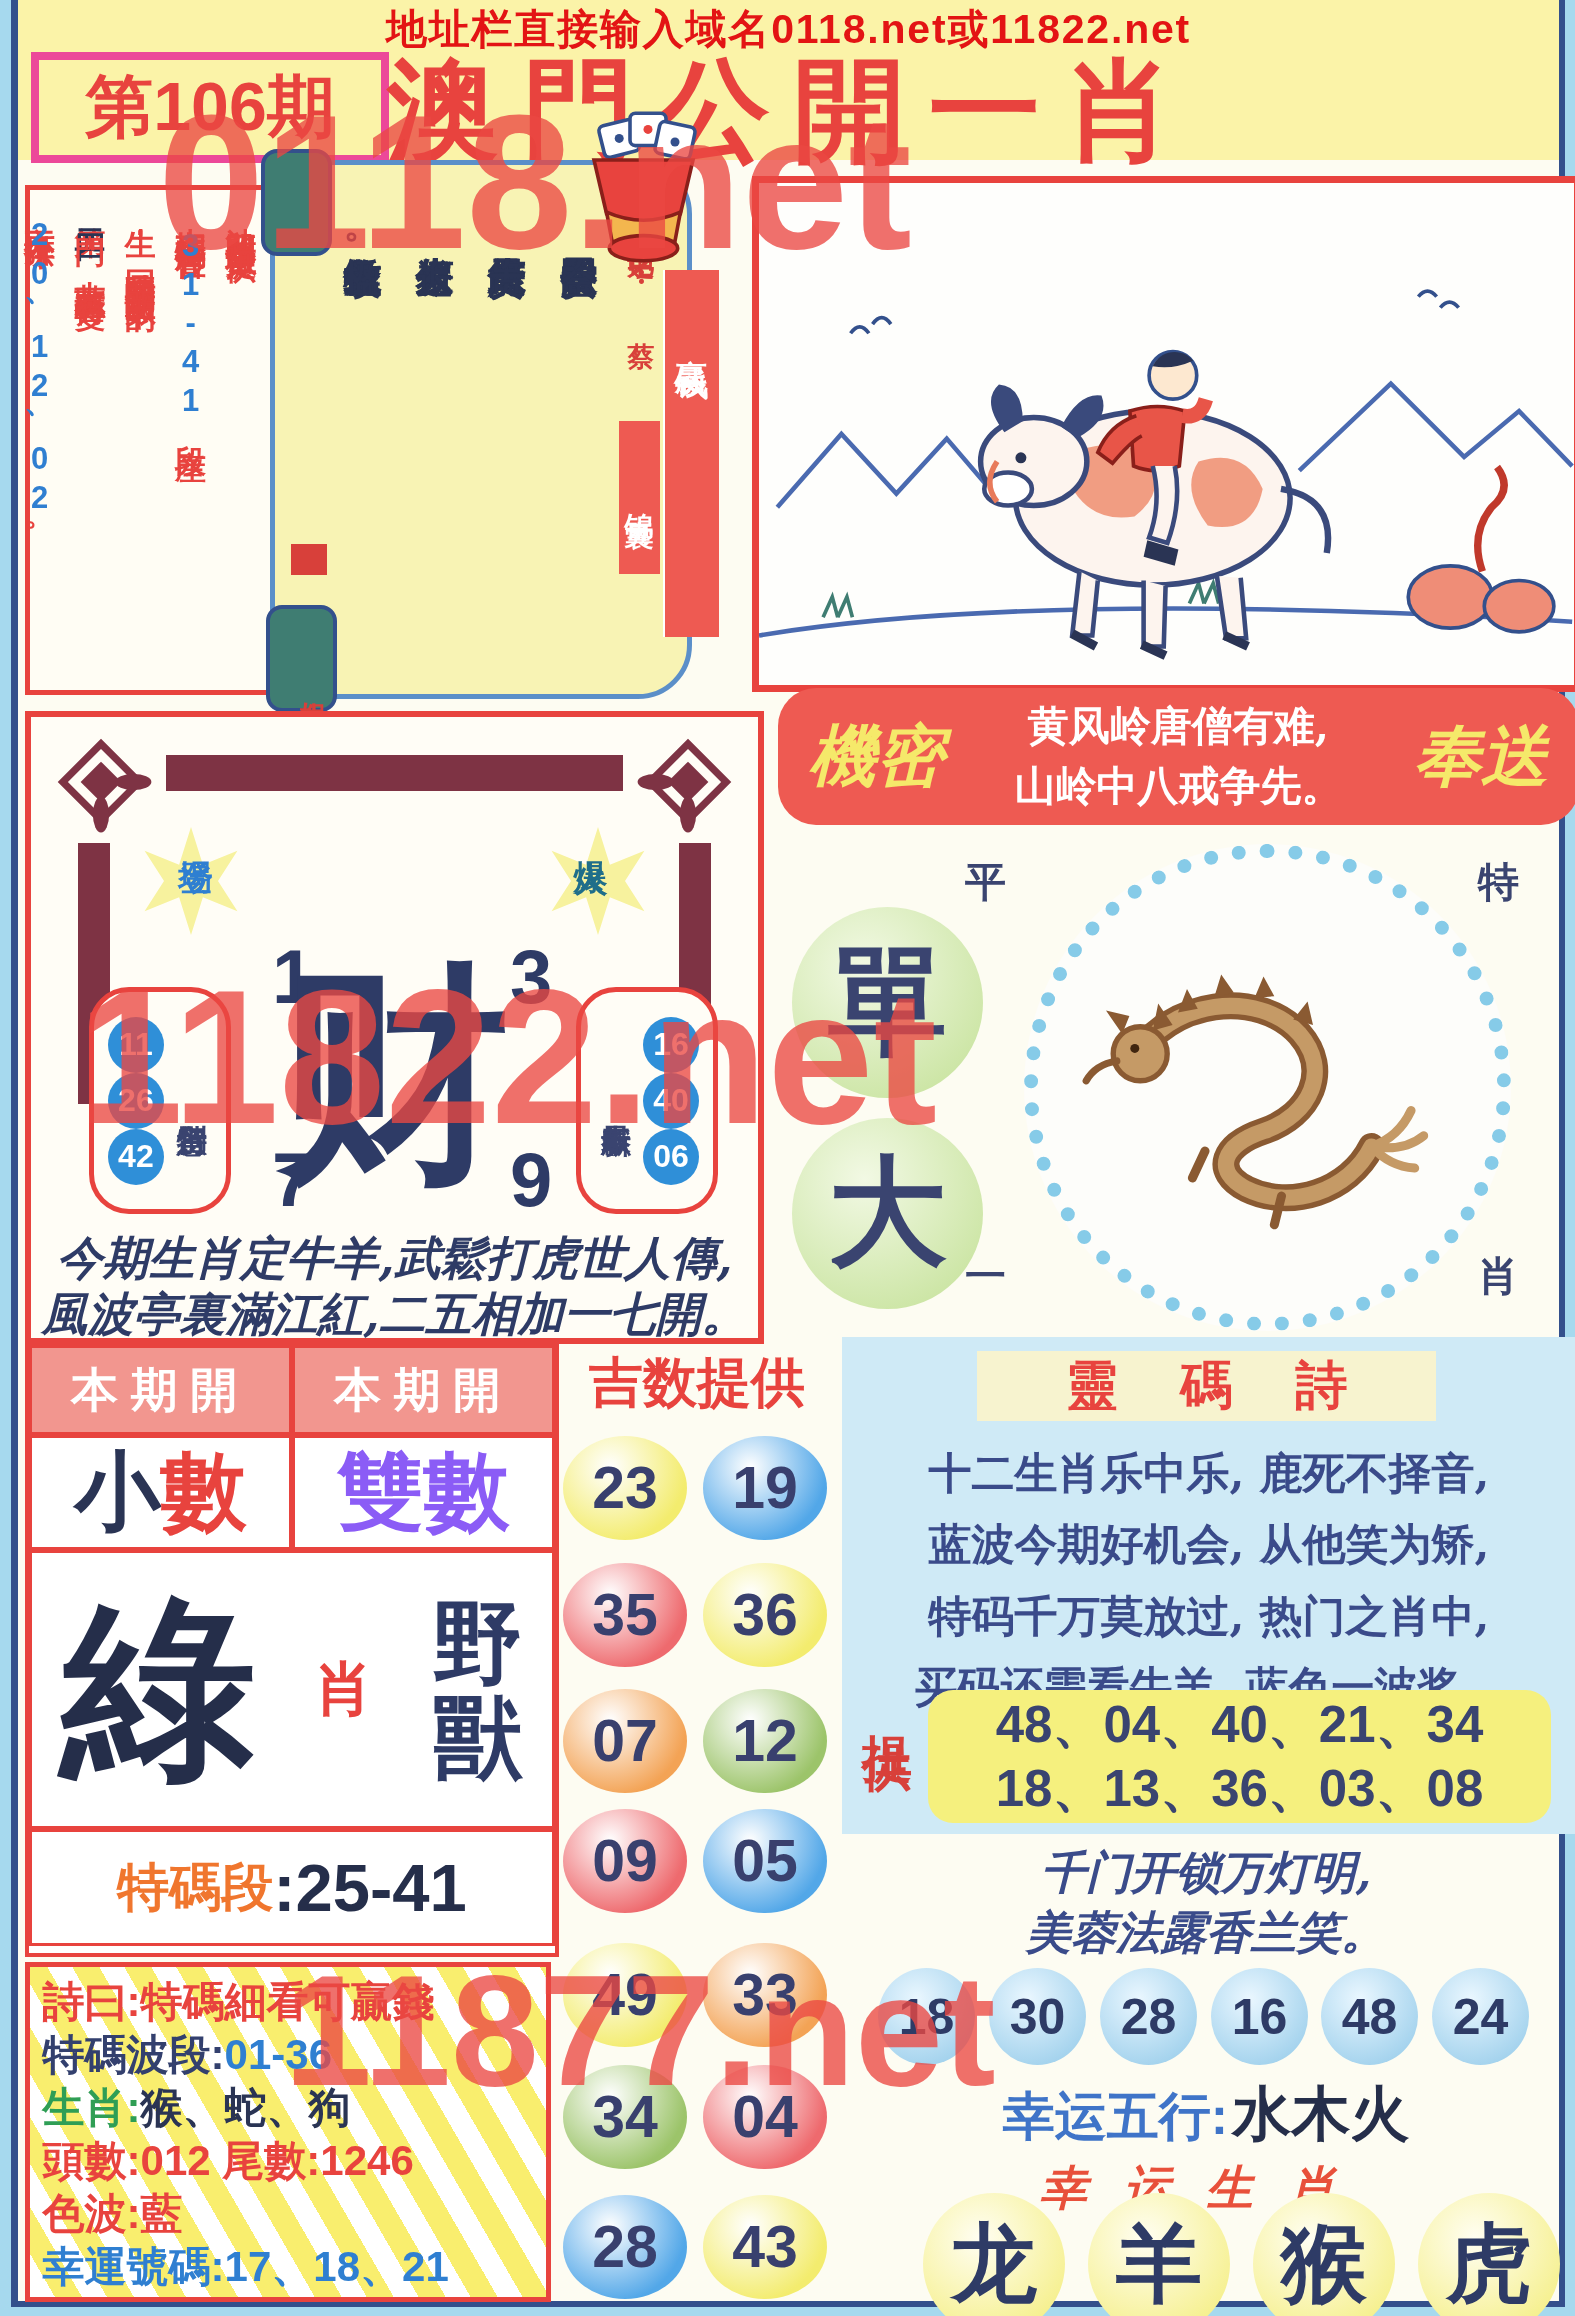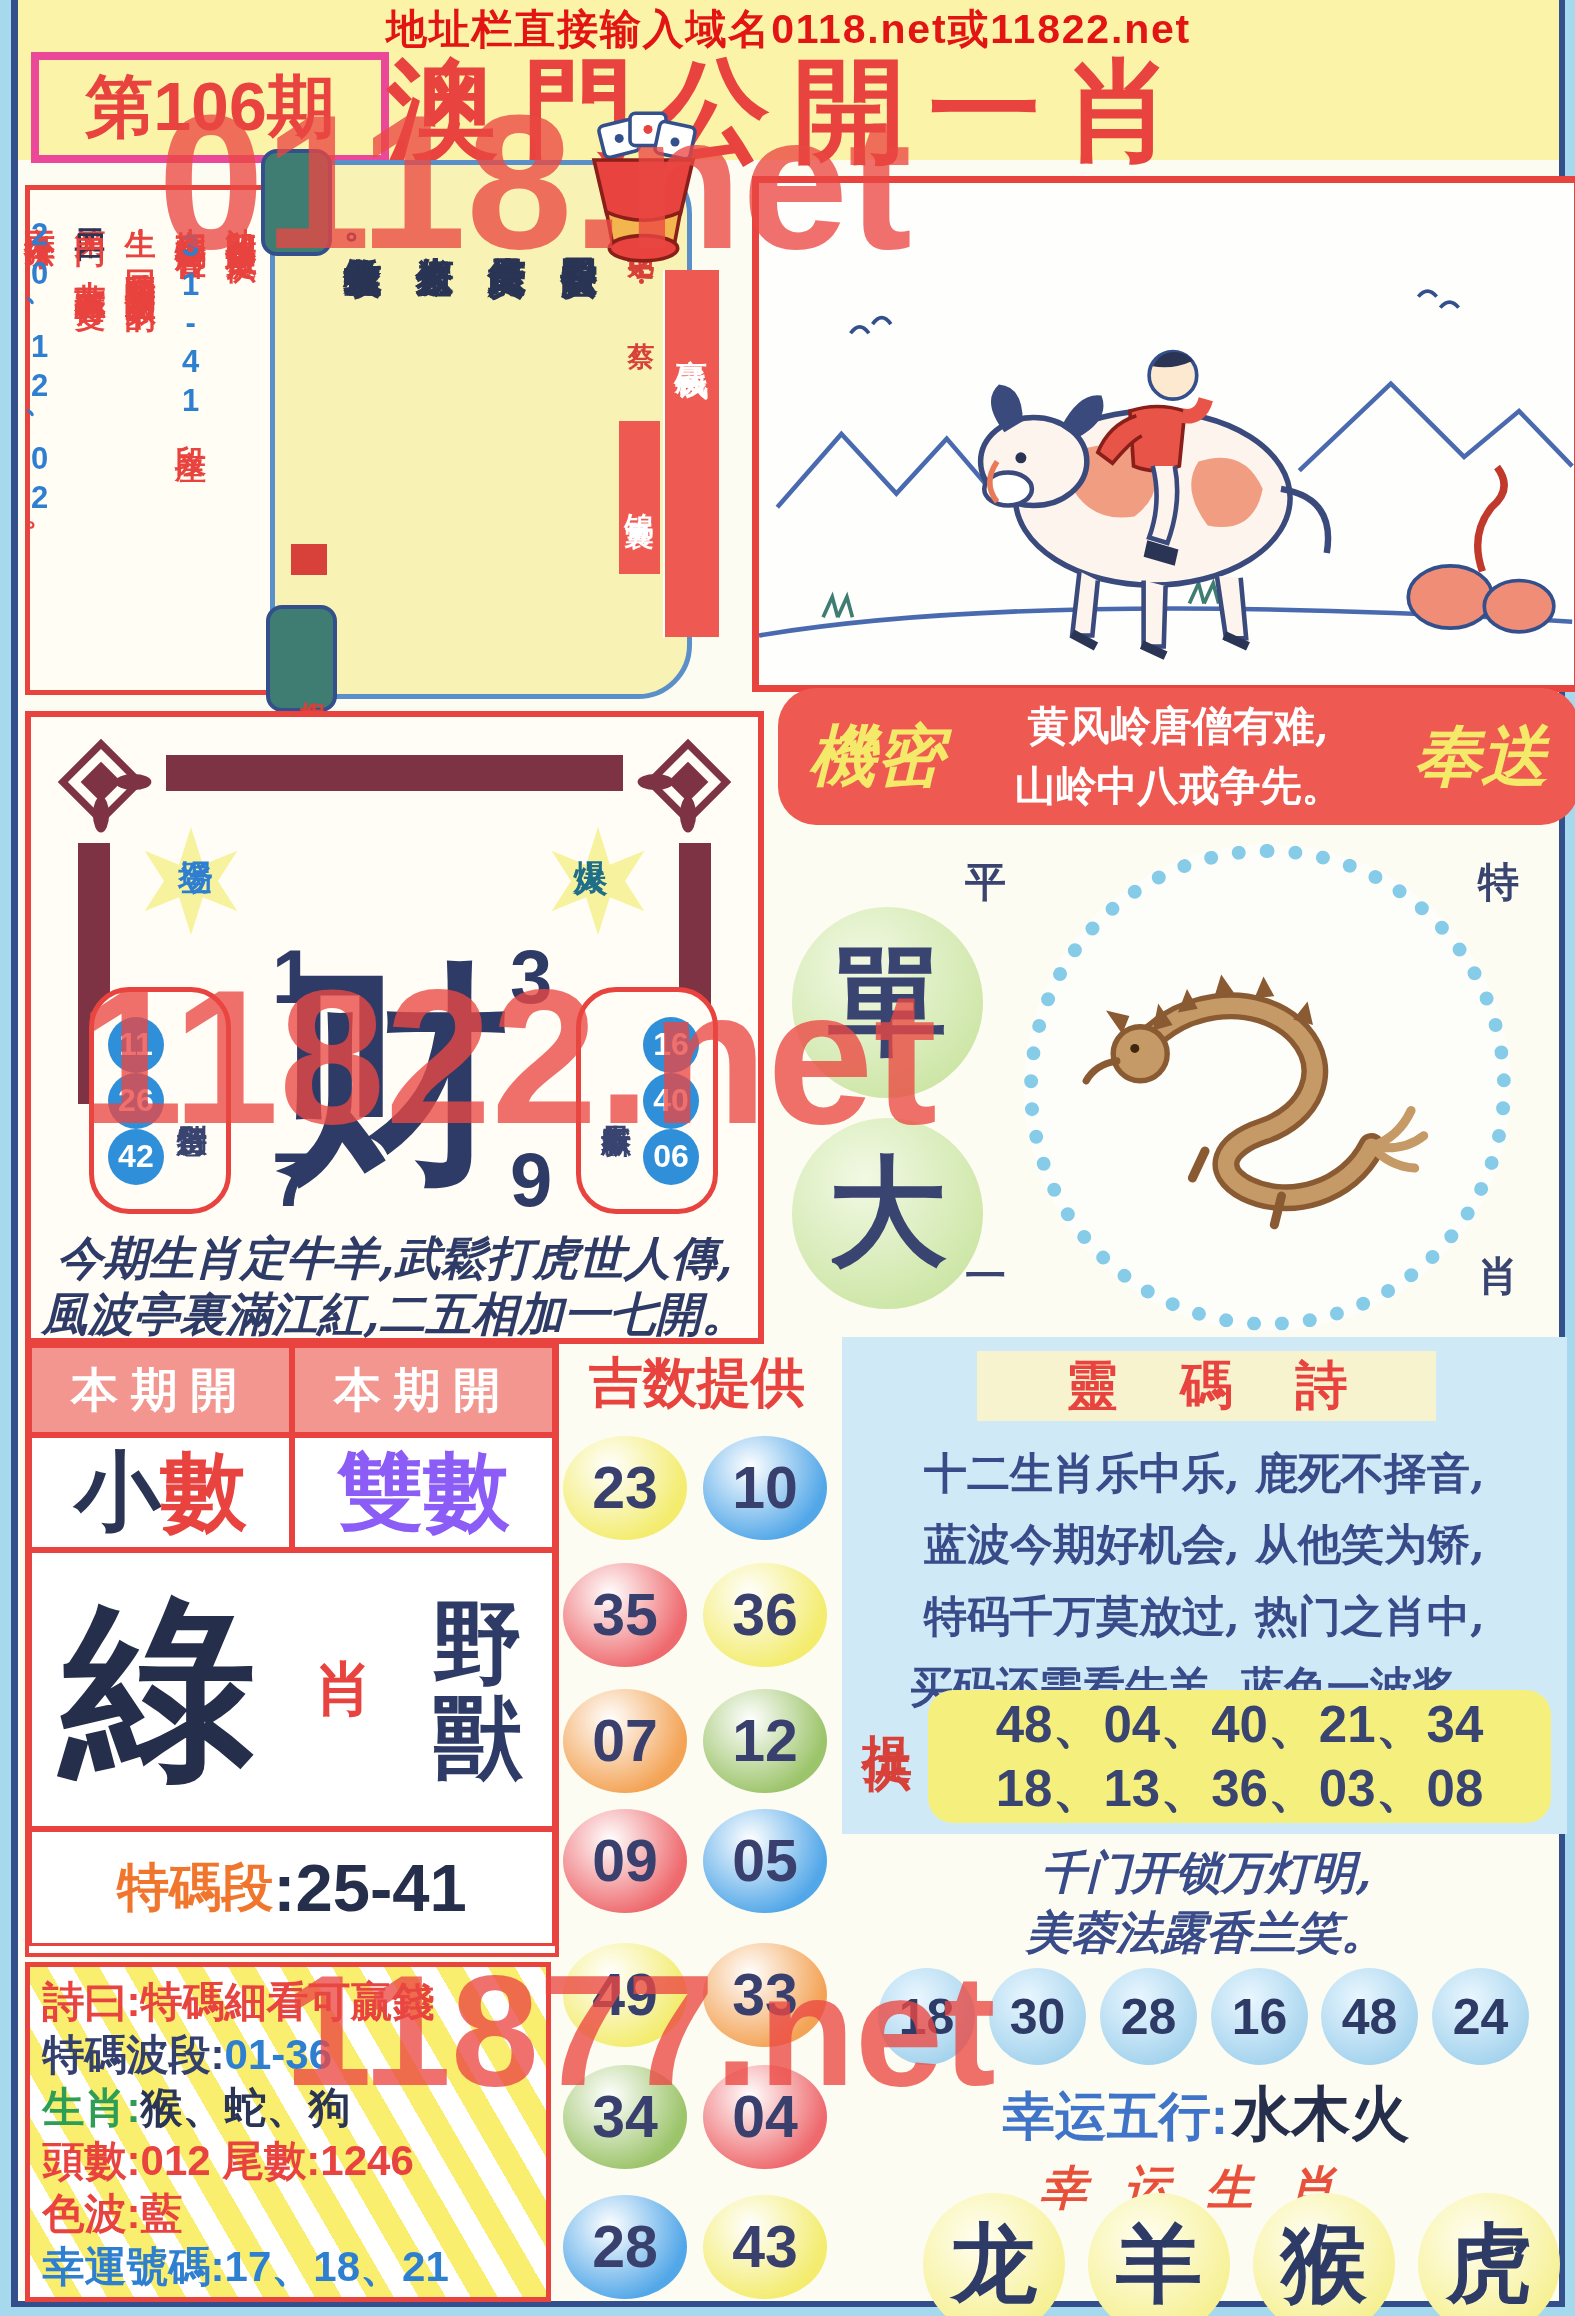--- a/index.html
+++ b/index.html
@@ -113,21 +113,21 @@
               background:repeating-linear-gradient(60deg,#ffffff 0 21.6px,#f9ee6e 21.6px 45px);
               padding:9px 12.6px;box-sizing:border-box;}
   .stripe-line{font-size:42px;font-weight:bold;white-space:nowrap;line-height:1.26;}
 
   
   .lucky-title{left:554px;top:1347px;width:286px;text-align:center;font-size:54px;font-weight:bold;color:#e8433e;}
   .ball{position:absolute;width:124px;height:104px;border-radius:50%;
         display:flex;align-items:center;justify-content:center;font-size:59px;font-weight:bold;color:#39406e;}
 
   
-  .spirit-box{left:842px;top:1337px;width:725px;height:497px;background:#cfeaf6;}
+  .spirit-box{left:842px;top:1337px;width:725px;height:497px;background:#cfeaf6;padding-left:9px;}
   .spirit-title{position:absolute;left:135px;top:14.4px;width:459px;height:70px;background:#f7f3cf;
                 display:flex;align-items:center;justify-content:center;font-size:52px;font-weight:bold;
                 color:#e8433e;letter-spacing:63px;text-indent:63px;font-family:"DejaVu Serif",serif;}
   .spirit-poem{position:absolute;left:0;right:0;top:101px;text-align:center;font-size:43px;font-weight:bold;
                color:#3a4b8a;line-height:1.66;font-family:"DejaVu Serif",serif;}
   .provide-label{position:absolute;left:12.6px;top:358px;writing-mode:vertical-rl;text-orientation:upright;
                  font-size:50px;font-weight:bold;color:#d8403a;letter-spacing:9px;}
   .provide-box{position:absolute;left:86px;top:353px;width:623px;height:133px;background:#f5f07e;
                border-radius:25px;display:flex;flex-direction:column;align-items:center;justify-content:center;
                font-size:51px;font-weight:bold;color:#3a4470;line-height:1.25;}
@@ -362,21 +362,21 @@
     <div class="stripe-line"><span class="c-navy">特碼波段:</span><span class="c-blue">01-36</span></div>
     <div class="stripe-line"><span class="c-green">生肖:</span><span class="c-dark">猴、蛇、狗</span></div>
     <div class="stripe-line"><span class="c-red">頭數:</span><span class="c-red">012 </span><span class="c-red">尾數:</span><span class="c-red">1246</span></div>
     <div class="stripe-line"><span class="c-red">色波:</span><span class="c-red">藍</span></div>
     <div class="stripe-line"><span class="c-blue">幸運號碼:</span><span class="c-blue">17、18、21</span></div>
   </div>
 
 <div class="abs lucky-title">吉数提供</div>
 <div id="balls">
     <div class="abs ball" style="left: 563px; top: 1436px; background: radial-gradient(circle at 38% 30%, rgb(255, 255, 255), rgb(243, 236, 110) 72%);">23</div>
-    <div class="abs ball" style="left: 703px; top: 1436px; background: radial-gradient(circle at 38% 30%, rgb(255, 255, 255), rgb(82, 167, 232) 72%);">10</div>
+    <div class="abs ball" style="left: 703px; top: 1436px; background: radial-gradient(circle at 38% 30%, rgb(255, 255, 255), rgb(82, 167, 232) 72%);">19</div>
     <div class="abs ball" style="left: 563px; top: 1563px; background: radial-gradient(circle at 38% 30%, rgb(255, 255, 255), rgb(238, 106, 110) 72%);">35</div>
     <div class="abs ball" style="left: 703px; top: 1563px; background: radial-gradient(circle at 38% 30%, rgb(255, 255, 255), rgb(243, 236, 110) 72%);">36</div>
     <div class="abs ball" style="left: 563px; top: 1689px; background: radial-gradient(circle at 38% 30%, rgb(255, 255, 255), rgb(243, 163, 85) 72%);">07</div>
     <div class="abs ball" style="left: 703px; top: 1689px; background: radial-gradient(circle at 38% 30%, rgb(255, 255, 255), rgb(156, 196, 106) 72%);">12</div>
     <div class="abs ball" style="left: 563px; top: 1809px; background: radial-gradient(circle at 38% 30%, rgb(255, 255, 255), rgb(238, 106, 110) 72%);">09</div>
     <div class="abs ball" style="left: 703px; top: 1809px; background: radial-gradient(circle at 38% 30%, rgb(255, 255, 255), rgb(82, 167, 232) 72%);">05</div>
     <div class="abs ball" style="left: 563px; top: 1943px; background: radial-gradient(circle at 38% 30%, rgb(255, 255, 255), rgb(243, 236, 110) 72%);">49</div>
     <div class="abs ball" style="left: 703px; top: 1943px; background: radial-gradient(circle at 38% 30%, rgb(255, 255, 255), rgb(243, 163, 85) 72%);">33</div>
     <div class="abs ball" style="left: 563px; top: 2065px; background: radial-gradient(circle at 38% 30%, rgb(255, 255, 255), rgb(156, 196, 106) 72%);">34</div>
     <div class="abs ball" style="left: 703px; top: 2065px; background: radial-gradient(circle at 38% 30%, rgb(255, 255, 255), rgb(238, 106, 110) 72%);">04</div>

